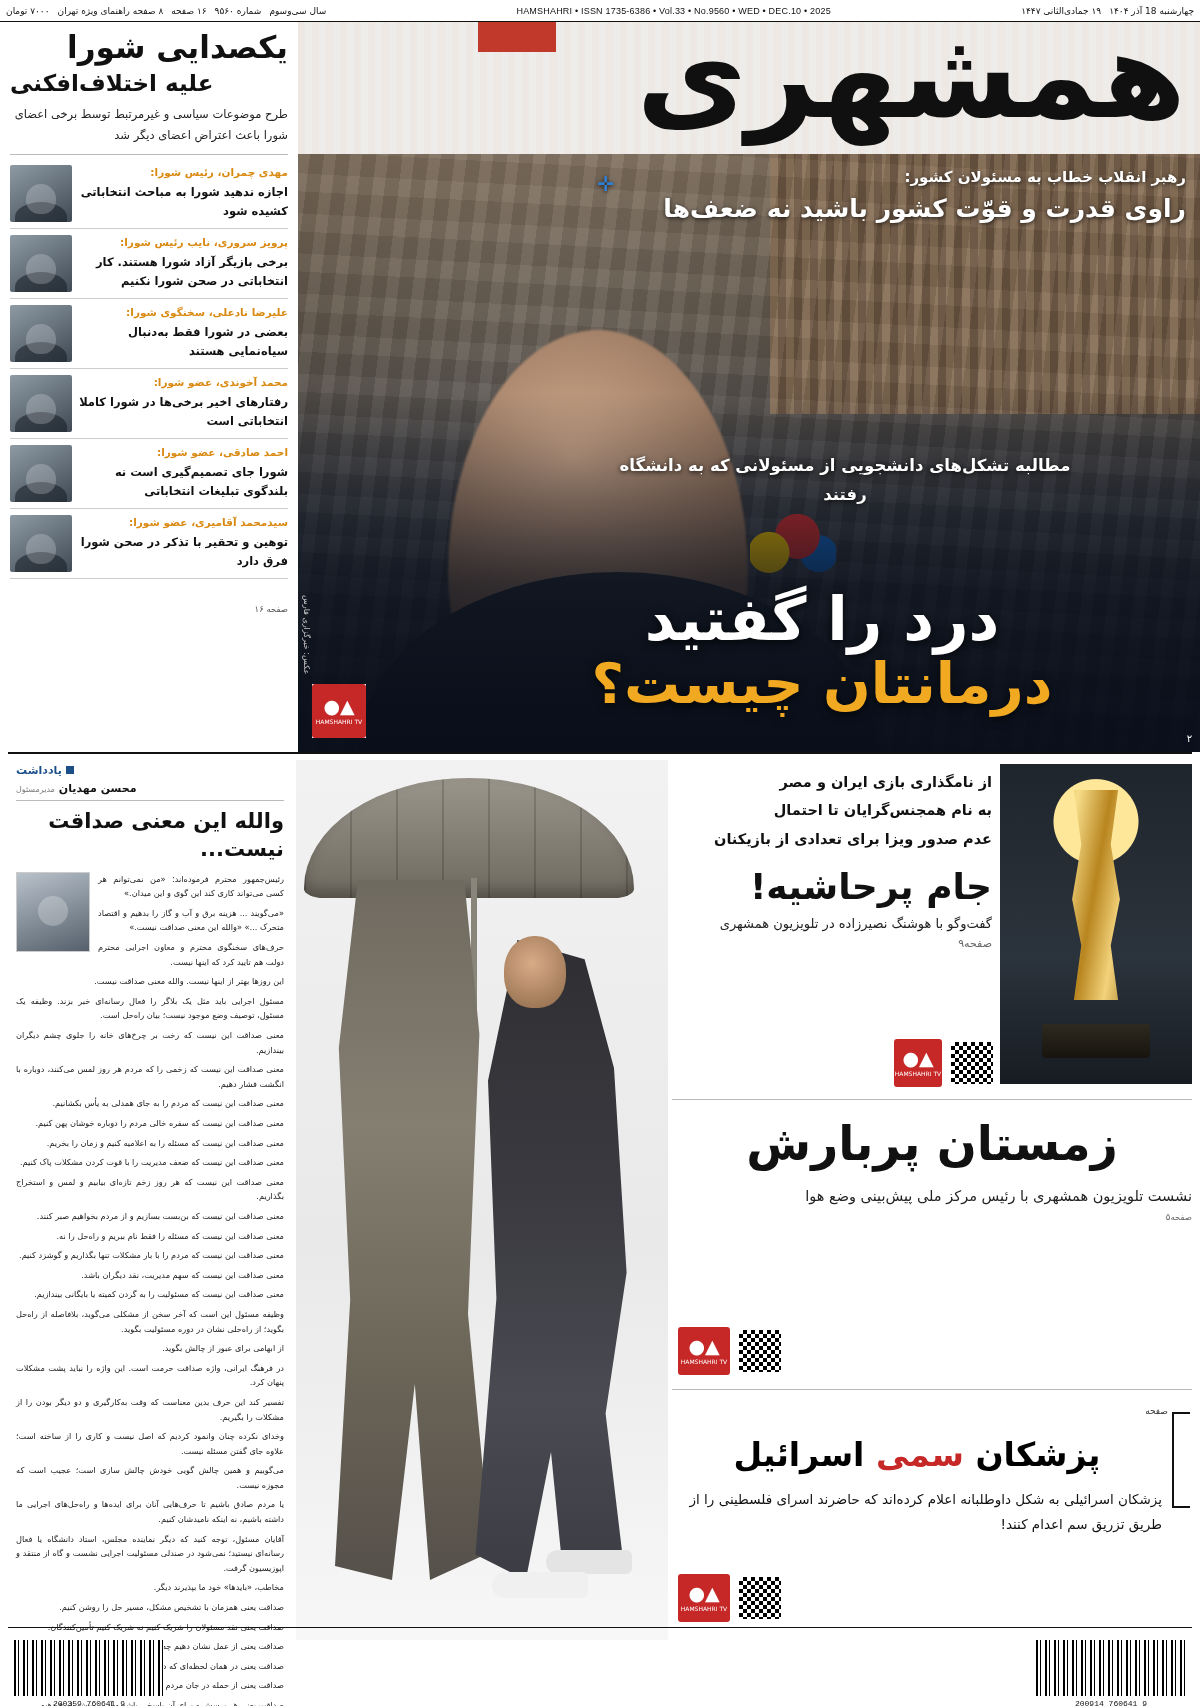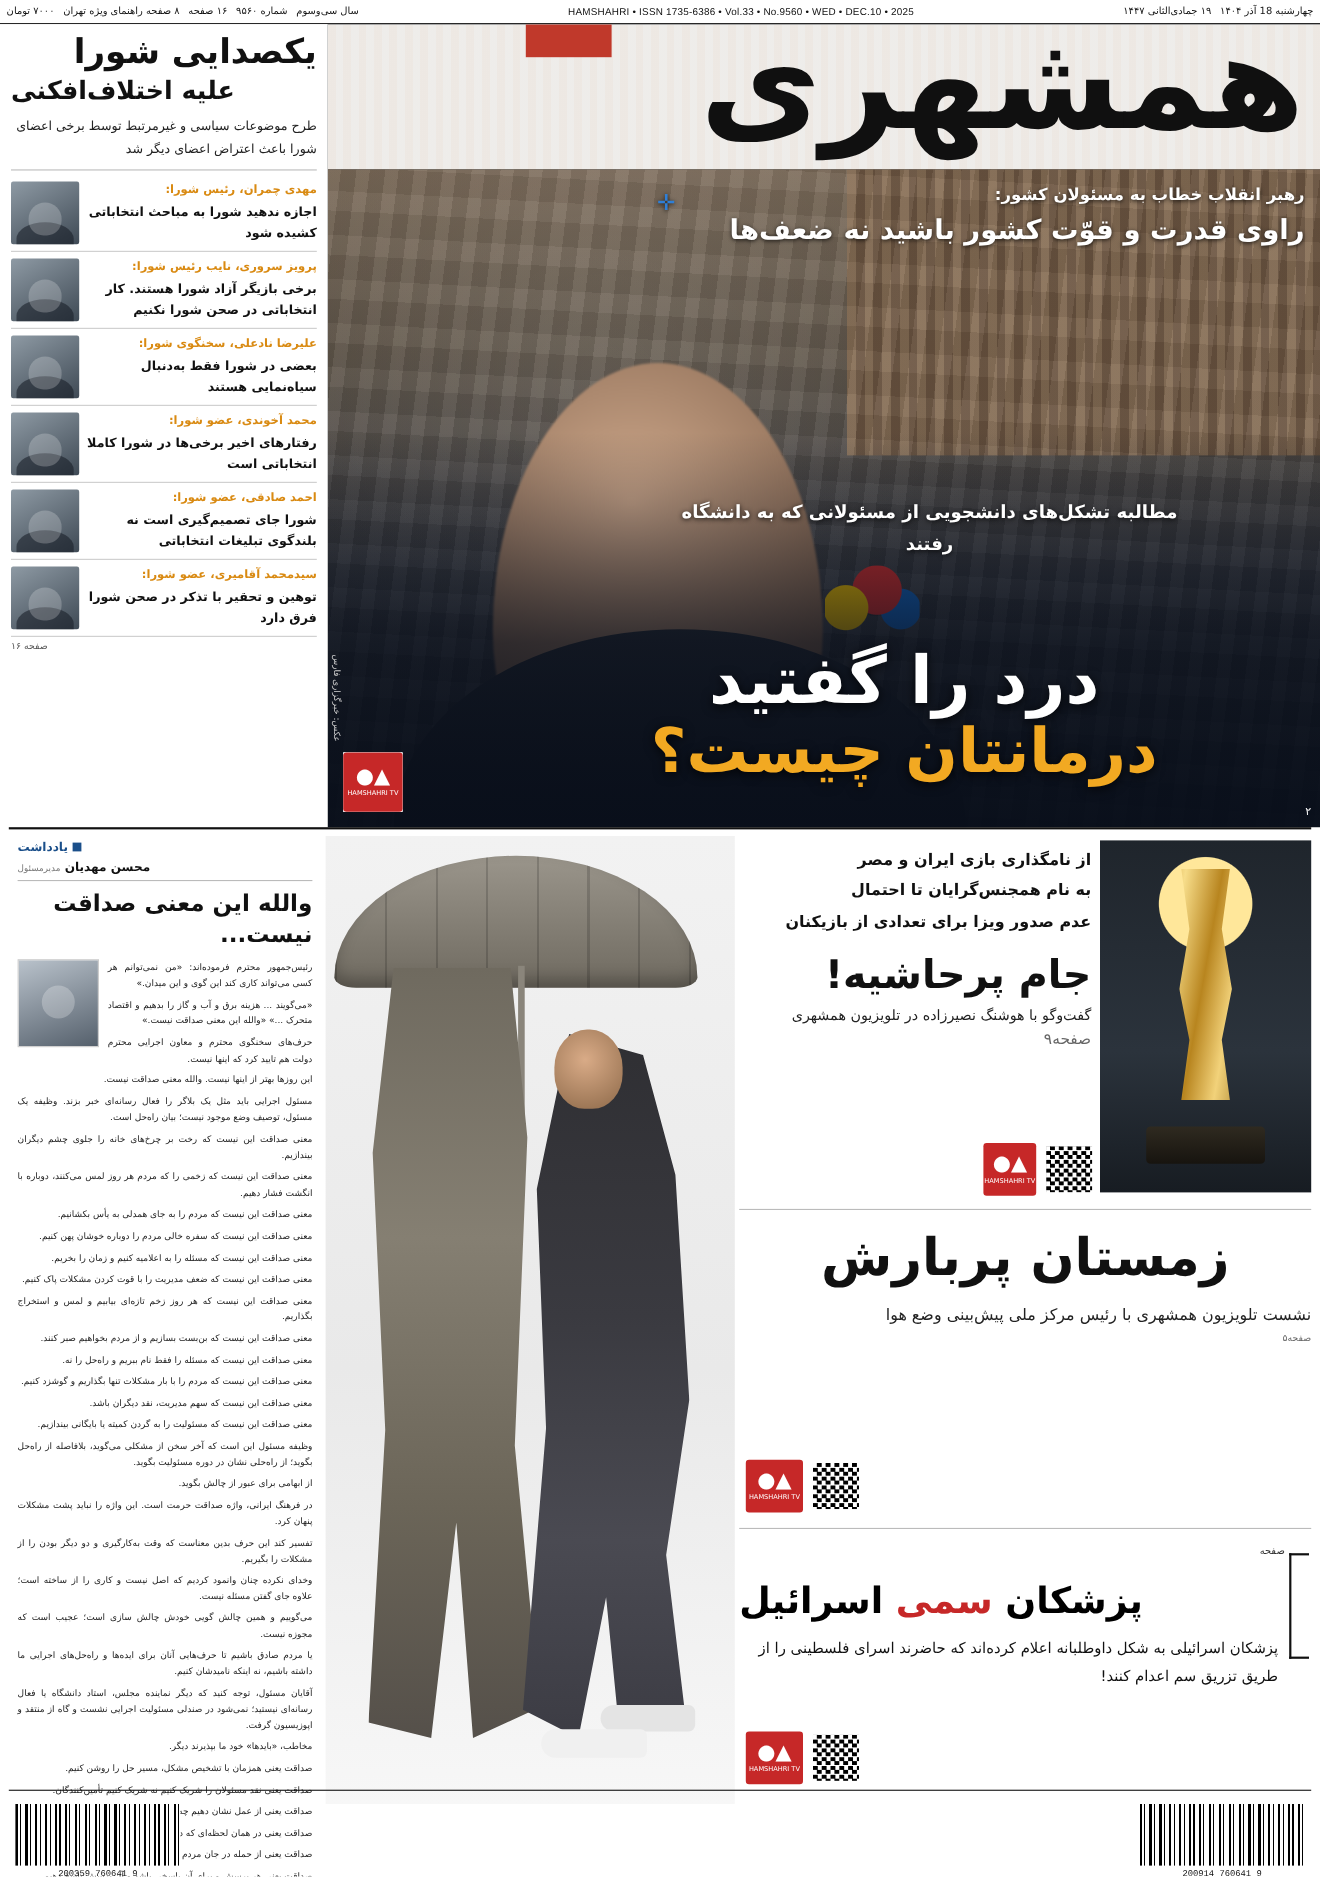--- a/index.html
+++ b/index.html
@@ -58,21 +58,21 @@
     content: ""; position: absolute; left: 50%; bottom: -10px;
     width: 52px; height: 30px; transform: translateX(-50%);
     border-radius: 50% 50% 0 0; background: rgba(20,26,34,.55);
   }
   .quote-item .txt { flex: 1; text-align: right; }
   .quote-item .who {
     font-size: 10.5px; font-weight: bold; color: #d98a12; margin-bottom: 3px;
     line-height: 1.4;
   }
   .quote-item .say { font-size: 11.5px; line-height: 1.62; color: #111; font-weight: bold; }
-  .left-col .pagenote { font-size: 8.5px; color: #555; text-align: left; padding: 4px 0; }
+  .left-col .pagenote { font-size: 8.5px; color: #555; text-align: right; padding: 4px 0; margin-top: 21px; }
 
   
   .hero {
     position: absolute; top: 22px; left: 298px; width: 902px; height: 730px;
     background: #101418; overflow: hidden;
   }
   .logo-band {
     position: absolute; top: 0; right: 0; width: 902px; height: 132px;
     background: #ffffff; overflow: hidden;
   }
@@ -273,21 +273,21 @@
     position: absolute; left: 50%; bottom: 26px; transform: translateX(-50%);
     width: 108px; height: 34px; background: linear-gradient(180deg,#2f2a20,#17140f);
     border-radius: 4px;
   }
   .br-top .txt { position: absolute; right: 200px; left: 4px; top: 8px; text-align: right; }
   .br-top .lead { font-size: 14.5px; line-height: 1.95; color: #111; font-weight: bold; }
   .br-top h3 {
     font-size: 36px; font-weight: bold; color: #111; margin: 12px 0 8px; line-height: 1.2;
   }
   .br-top .sub { font-size: 13px; color: #222; }
-  .br-top .pagenote { font-size: 14px; color: #666; margin-top: 6px; }
+  .br-top .pagenote { font-size: 11px; color: #666; margin-top: 6px; }
   .br-top .badges { position: absolute; right: 196px; bottom: 12px; display: flex; gap: 6px; }
   .br-top .badges .qr { width: 48px; height: 48px; }
   .br-top .badges .tvbadge { position: relative; width: 48px; height: 48px; }
 
   .br-mid { top: 1104px; height: 286px; border-bottom: 1px solid #bbb; direction: rtl; padding-top: 10px; }
   .br-mid h2 {
     font-size: 47px; font-weight: bold; color: #111; text-align: center; line-height: 1.28;
   }
   .br-mid .sub { font-size: 14.5px; color: #222; text-align: right; margin-top: 14px; }
   .br-mid .pagenote { font-size: 8.5px; color: #666; text-align: right; margin-top: 8px; }
@@ -295,21 +295,21 @@
   .br-mid .badges .qr { width: 48px; height: 48px; }
   .br-mid .badges .tvbadge { position: relative; width: 52px; height: 48px; }
 
   .br-bot { top: 1396px; height: 230px; direction: rtl; padding-top: 16px; }
   .br-bot .bracket {
     position: absolute; right: 2px; top: 16px; width: 18px; height: 96px;
     border: 2px solid #111; border-right: none;
   }
   .br-bot .pgtag { position: absolute; right: 24px; top: 10px; font-size: 9px; color: #333; }
   .br-bot h2 {
-    font-size: 33px; font-weight: bold; text-align: left; margin: 22px 30px 10px 0; line-height: 1.3;
+    font-size: 33px; font-weight: bold; text-align: center; margin: 22px 30px 10px 0; line-height: 1.3;
   }
   .br-bot h2 .red { color: #c62828; }
   .br-bot p { font-size: 13.5px; line-height: 1.85; text-align: right; margin-right: 30px; color: #111; }
   .br-bot .badges { position: absolute; left: 6px; bottom: 4px; display: flex; gap: 6px; align-items: flex-end; }
   .br-bot .badges .qr { width: 48px; height: 48px; }
   .br-bot .badges .tvbadge { position: relative; width: 52px; height: 48px; }
 
   
   .barcode {
     position: absolute; bottom: 10px; height: 56px; width: 150px;

